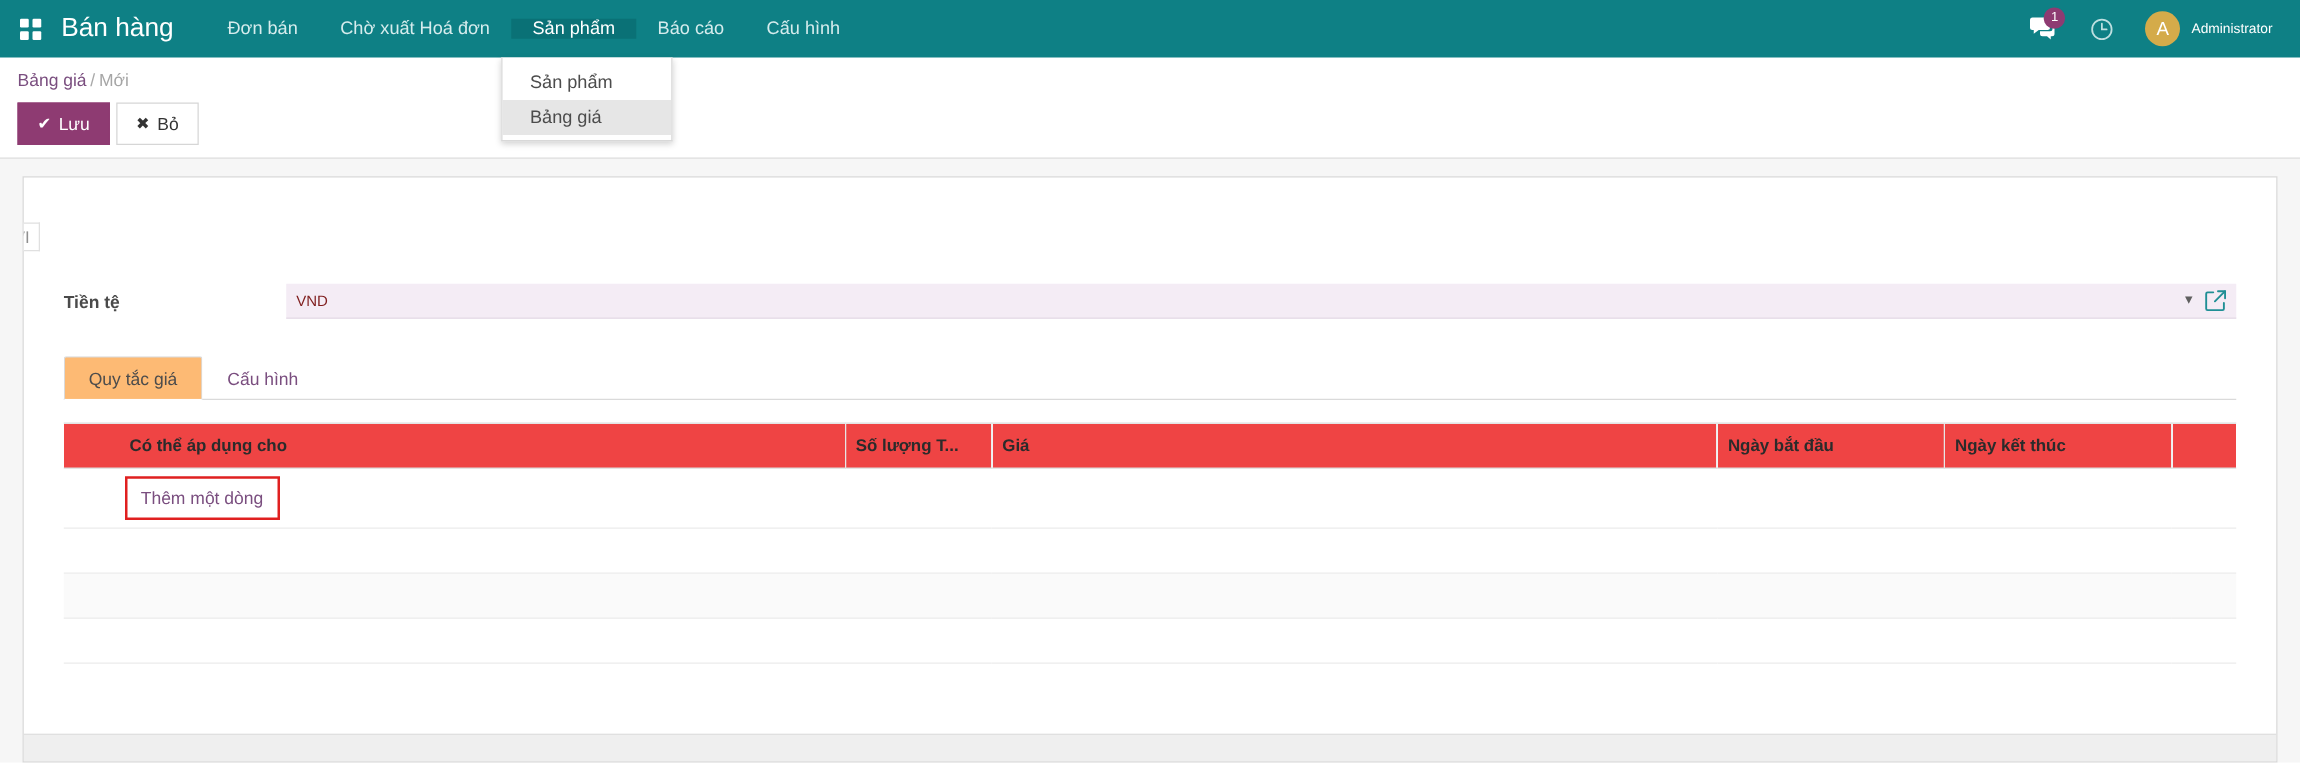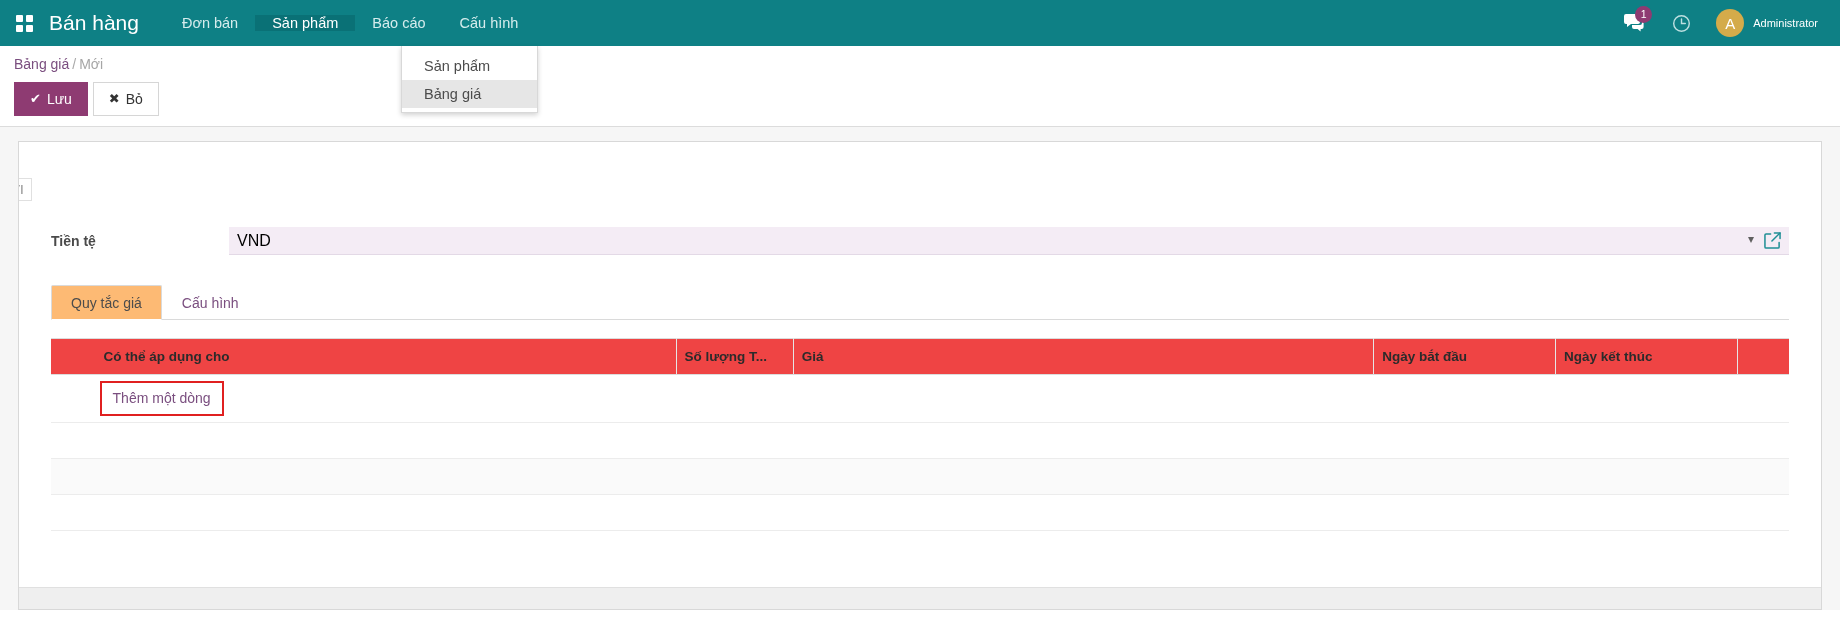--- a/index.html
+++ b/index.html
@@ -183,21 +183,21 @@
   .field-control {
     flex: 1;
     display: flex;
     align-items: center;
     background: #f4ecf5;
     border-bottom: 1px solid #e3d9e6;
     height: 28px;
     padding: 0 4px 0 8px;
     position: relative;
   }
-  .field-value { font-size: 16px; color: #000000; flex: 1; }
+  .field-value { font-size: 12px; color: #7f1d1d; flex: 1; }
   .caret-down {
     color: #5f5f5f; font-size: 12px; padding: 0 10px 4px 0;
     cursor: pointer; line-height: 1;
   }
   .ext-link {
     color: #1f8f95; font-size: 16px; padding-right: 4px;
     cursor: pointer; display: flex; align-items: center;
   }
 
   
@@ -284,20 +284,23 @@
         <i></i>
         <i></i>
         <i></i>
     </span>
   </div>
 
   <div class="brand">Bán hàng</div>
 
   <div class="nav-item">
     <span>Đơn bán</span>
+  </div>
+  <div class="nav-item">
+    <span>Chờ xuất Hoá đơn</span>
   </div>
   <div class="nav-item open">
     <span>Sản phẩm</span>
   </div>
   <div class="nav-item">
     <span>Báo cáo</span>
   </div>
   <div class="nav-item">
     <span>Cấu hình</span>
   </div>

